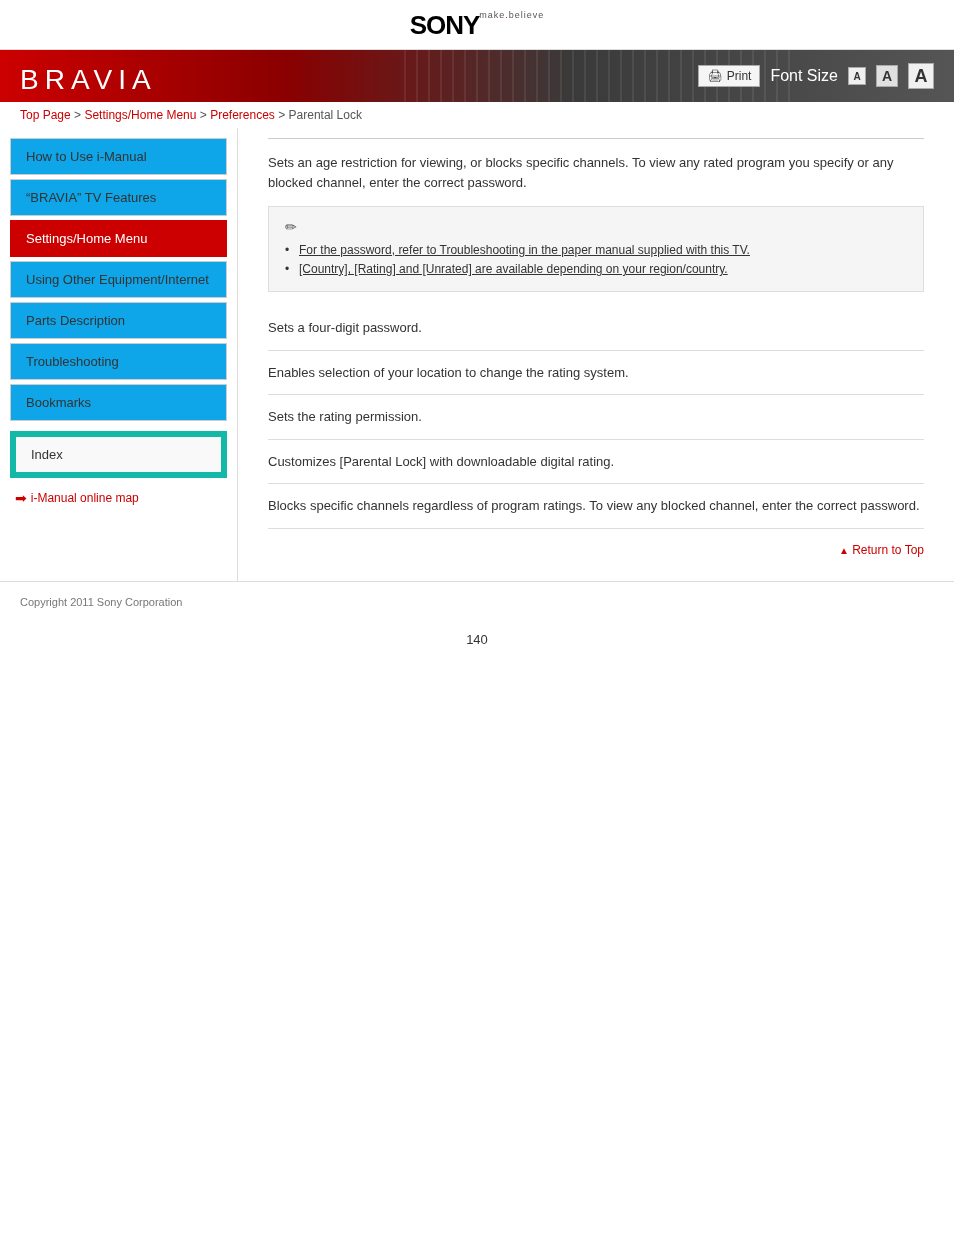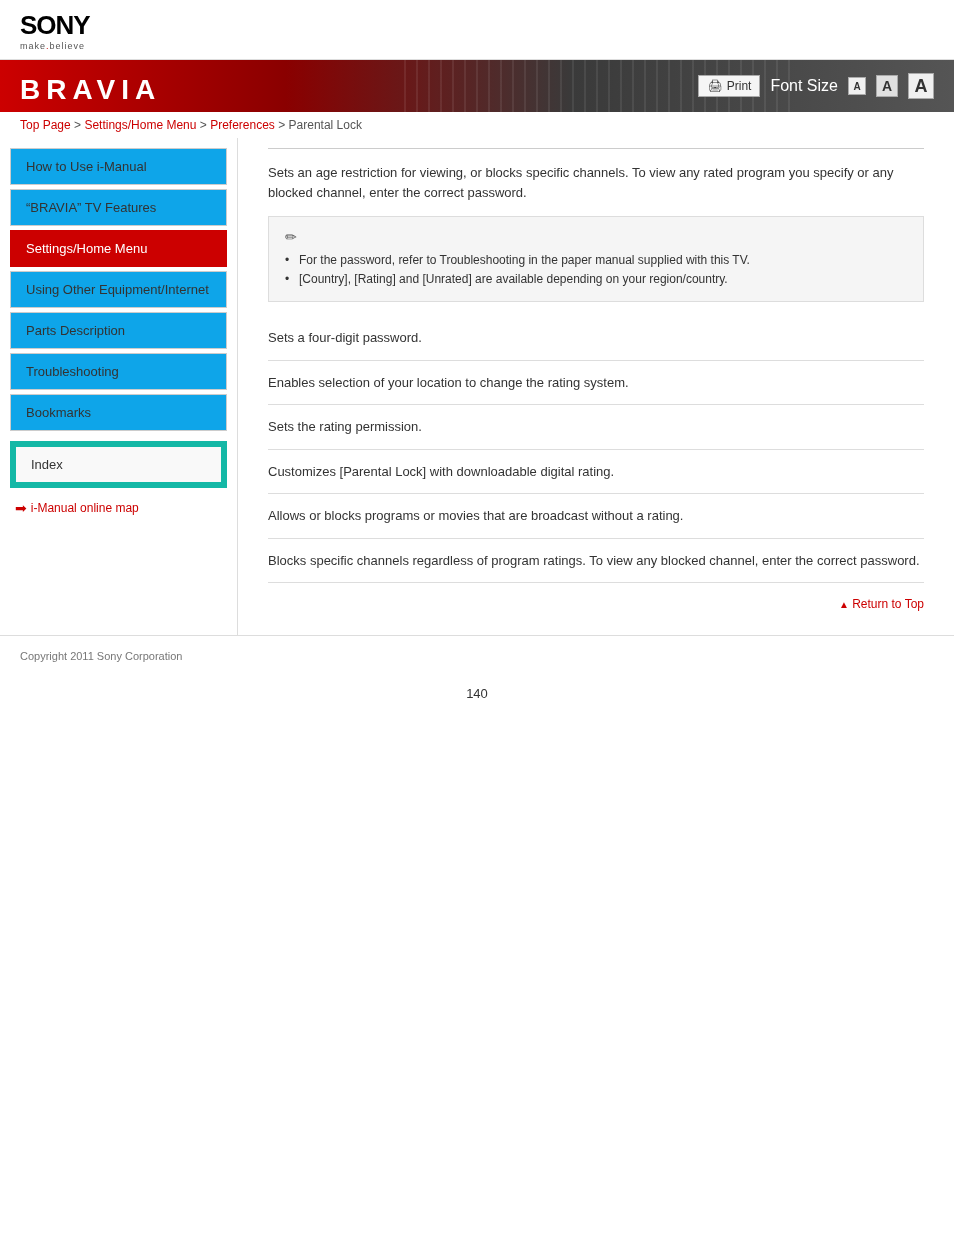--- a/index.html
+++ b/index.html
@@ -1,20 +1,20 @@
 <!DOCTYPE html>
 <html><head>
   <meta charset="utf-8">
   <style>
     * { margin: 0; padding: 0; box-sizing: border-box; }
     body { font-family: Arial, sans-serif; font-size: 13px; background: #fff; color: #333; width: 954px; }
 
     
     .top-header { padding: 10px 20px 8px 20px; border-bottom: 1px solid #ddd; }
-    .sony-logo { display: flex; flex-direction: column; align-items: flex-start; }
+    .sony-logo { display: flex; flex-direction: row; align-items: flex-start; justify-content: center; }
     .sony-logo .sony-text { font-size: 26px; font-weight: bold; color: #000; letter-spacing: -1px; font-family: 'Arial Black', Arial, sans-serif; }
     .sony-logo .make-believe { font-size: 9px; color: #555; letter-spacing: 1px; }
     .make-believe span { color: #c00; }
 
     
     .bravia-banner {
       background: linear-gradient(to right, #c00 0%, #8a0000 30%, #3a3a3a 60%, #555 100%);
       padding: 0 20px;
       height: 52px;
       display: flex;
@@ -27,21 +27,21 @@
       content: '';
       position: absolute;
       right: 160px;
       top: 0;
       width: 400px;
       height: 100%;
       background: repeating-linear-gradient(to right, transparent 0px, transparent 10px, rgba(255,255,255,0.08) 10px, rgba(255,255,255,0.08) 12px);
     }
     .bravia-title {
       font-size: 28px;
-      font-weight: bold;
+      font-weight: normal;
       color: #fff;
       letter-spacing: 6px;
       font-family: 'Arial Black', Arial, sans-serif;
       text-transform: uppercase;
       z-index: 1;
       margin-top: 7px;
     }
     .banner-controls {
       display: flex;
       align-items: center;
@@ -137,21 +137,21 @@
       color: #333;
       margin-bottom: 14px;
     }
     .note-box {
       background: #f5f5f5;
       border: 1px solid #ddd;
       padding: 12px 16px;
       margin-bottom: 14px;
     }
     .note-icon { color: #555; font-size: 14px; margin-bottom: 6px; }
-    .note-box ul { list-style: none; padding: 0; }
+    .note-box ul { list-style: none; padding: 0; text-decoration: underline; }
     .note-box ul li { font-size: 12px; color: #333; line-height: 1.6; padding-left: 14px; position: relative; }
     .note-box ul li::before { content: '•'; position: absolute; left: 0; }
 
     .section-item {
       border-bottom: 1px solid #ddd;
       padding: 12px 0;
       font-size: 13px;
       color: #333;
       line-height: 1.5;
     }
@@ -262,23 +262,20 @@
     <div class="section-item">
       <span>Enables selection of your location to change the rating system.</span>
     </div>
     <div class="section-item">
       <span>Sets the rating permission.</span>
     </div>
     <div class="section-item">
       <span>Customizes [Parental Lock] with downloadable digital rating.</span>
     </div>
     <div class="section-item">
-      <span>Allows or blocks programs or movies that are broadcast without a rating.</span>
-    </div>
-    <div class="section-item">
       <span>Blocks specific channels regardless of program ratings. To view any blocked channel, enter the correct password.</span>
     </div>
 
     <div class="return-to-top">
       <a href="#">
         <span class="triangle-up">▲</span>
         <span>Return to Top</span>
       </a>
     </div>
   </div>

